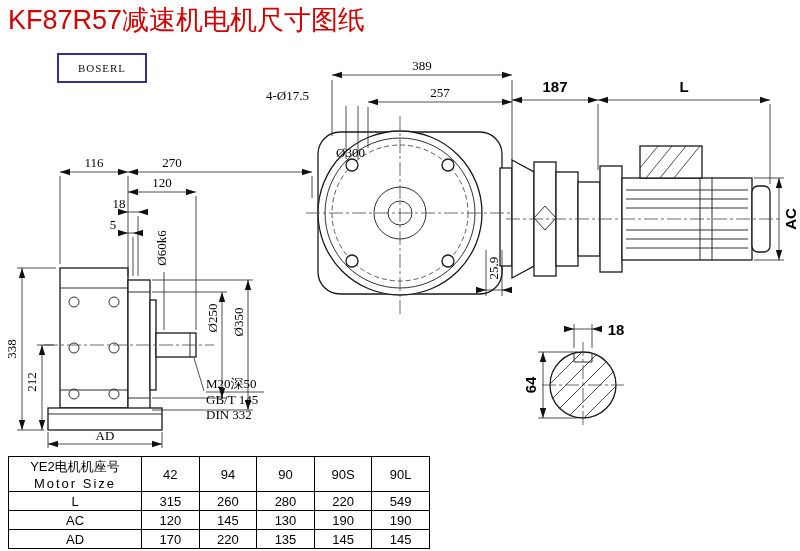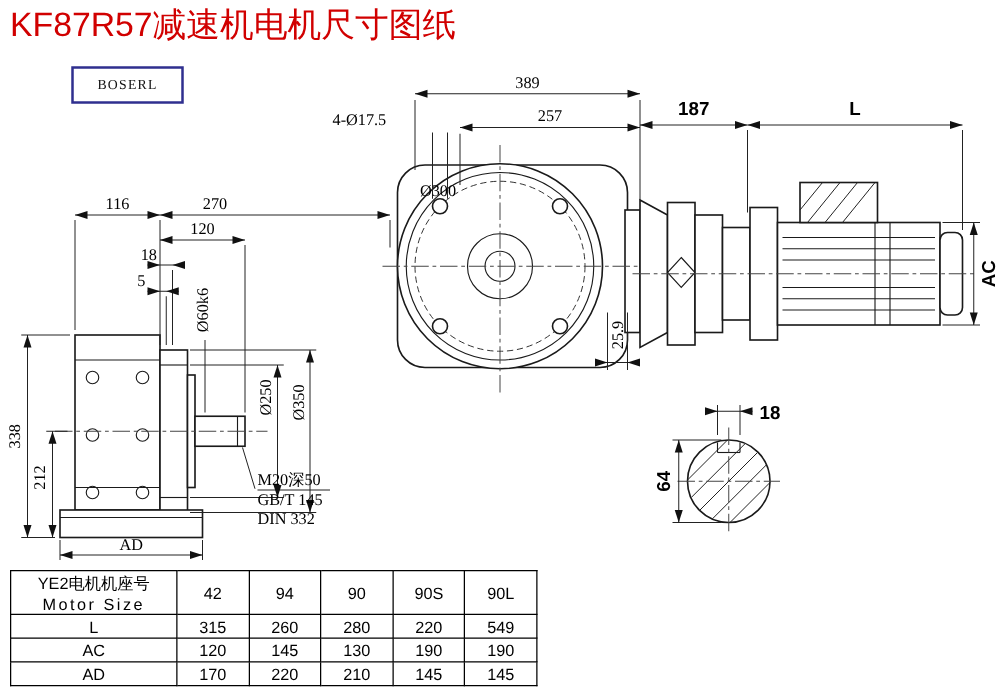--- a/index.html
+++ b/index.html
@@ -266,20 +266,20 @@
         <td>120</td>
         <td>145</td>
         <td>130</td>
         <td>190</td>
         <td>190</td>
       </tr>
       <tr>
         <td class="c0">AD</td>
         <td>170</td>
         <td>220</td>
-        <td>210</td>
+        <td>135</td>
         <td>145</td>
         <td>145</td>
       </tr>
     </tbody>
   </table>
 
 </div>
 
 </body></html>

